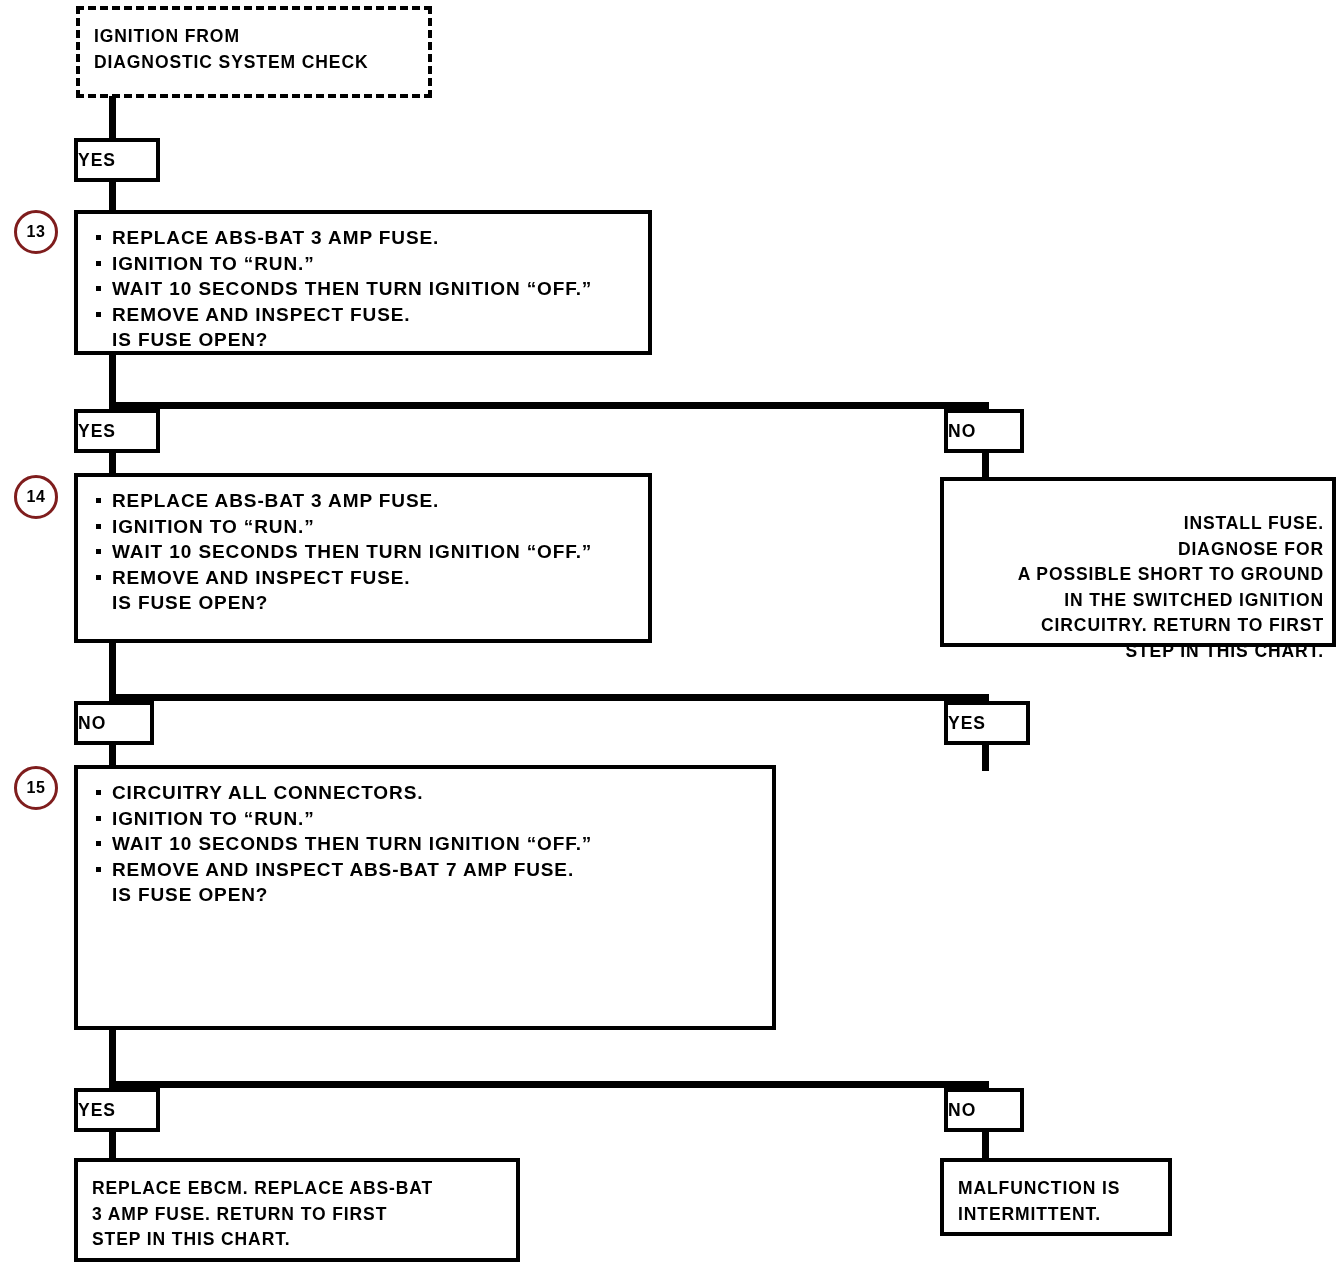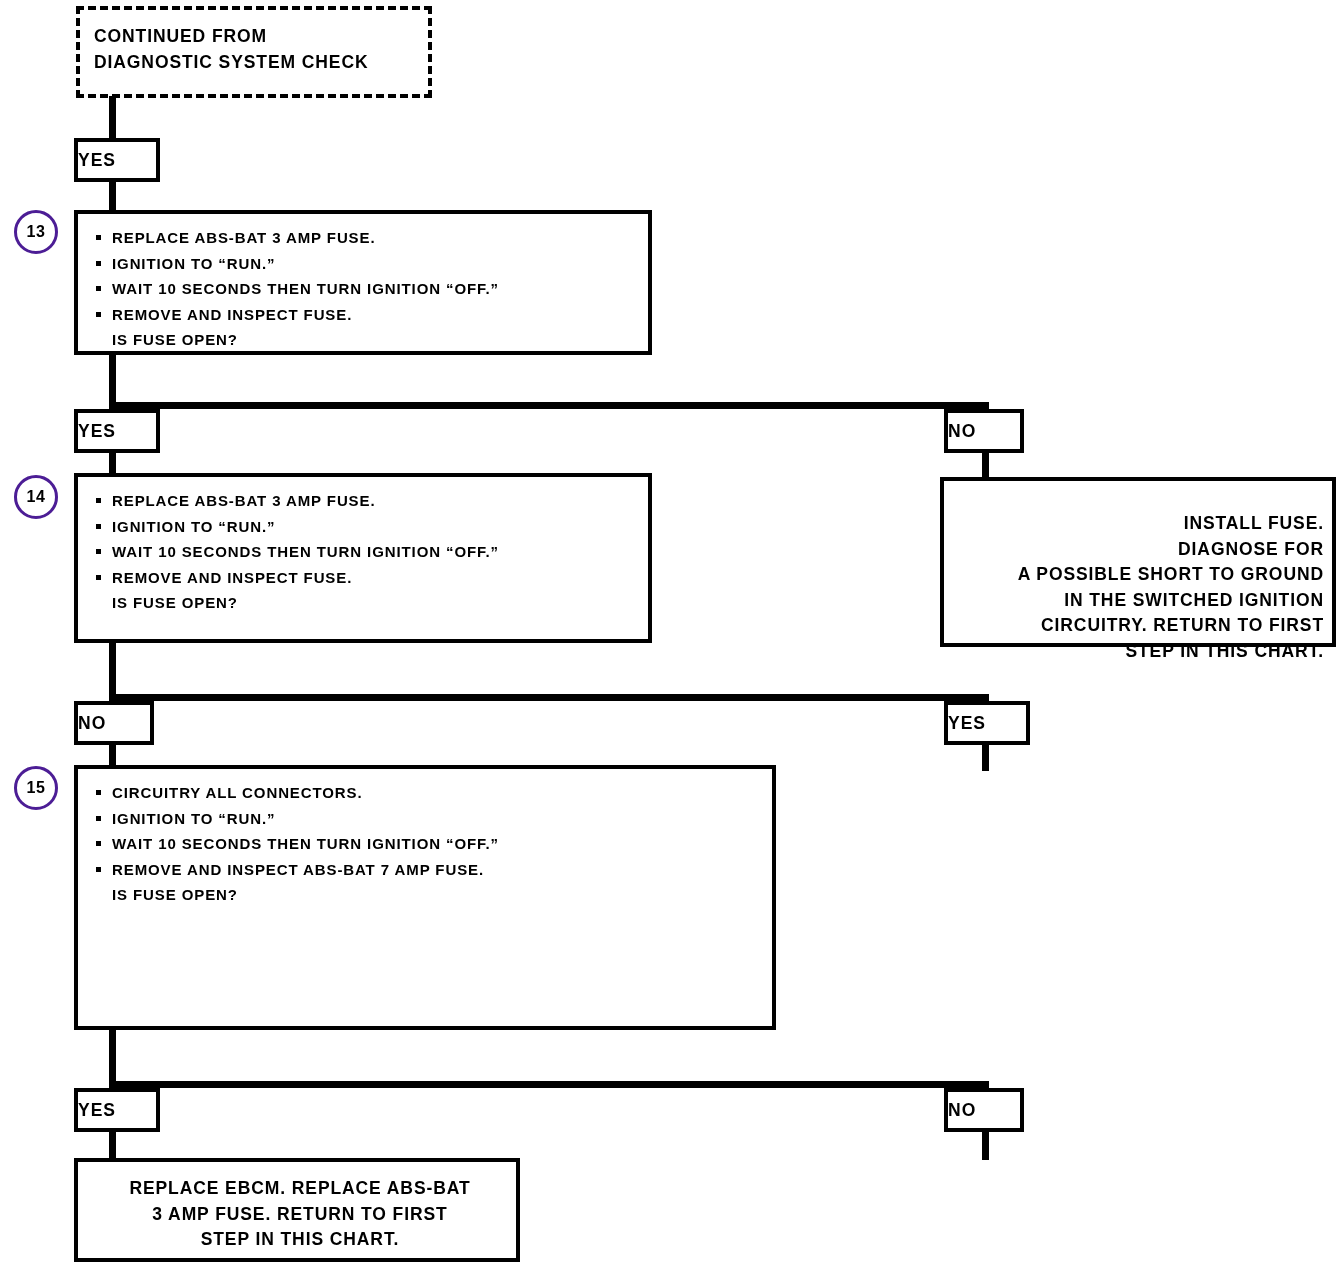--- a/index.html
+++ b/index.html
@@ -52,21 +52,21 @@
     top: 11px;
     margin: 0;
     padding: 0;
     list-style: none;
   }
   .steps li {
     position: relative;
     padding-left: 18px;
     font-family: "Liberation Sans", sans-serif;
     font-weight: bold;
-    font-size: 15px;
+    font-size: 19px;
     line-height: 25.5px;
     letter-spacing: 0.9px;
     color: #000000;
     white-space: pre-line;
   }
   .steps li::before {
     content: "";
     position: absolute;
     left: 2px;
     top: 10px;
@@ -89,21 +89,21 @@
     font-weight: bold;
     font-size: 17.5px;
     letter-spacing: 1px;
     color: #000000;
   }
 
   
   .circle {
     position: absolute;
     box-sizing: border-box;
-    border: 3px solid #4c1d95;
+    border: 3px solid #7f1d1d;
     border-radius: 50%;
     background: #ffffff;
     display: flex;
     align-items: center;
     justify-content: center;
     font-family: "Liberation Sans", sans-serif;
     font-weight: bold;
     font-size: 16px;
     letter-spacing: 0.5px;
     color: #000000;
@@ -120,21 +120,21 @@
     background: #000000;
     height: 7px;
   }
 </style>
 </head>
 <body>
 
 <div id="chart">
 
   <div class="box dashed" style="left:76px; top:6px; width:356px; height:92px;">
-    <div class="box-text" style="top:14px;">CONTINUED FROM
+    <div class="box-text" style="top:14px;">IGNITION FROM
 DIAGNOSTIC SYSTEM CHECK</div>
   </div>
 
   <div class="vline" style="left:109px; top:96px; height:44px;"></div>
 
   <div class="tag" style="left:74px; top:138px; width:86px; height:44px;">
     <span>YES</span>
   </div>
 
   <div class="vline" style="left:109px; top:180px; height:32px;"></div>
@@ -230,19 +230,23 @@
   </div>
 
   <div class="tag" style="left:944px; top:1088px; width:80px; height:44px;">
     <span>NO</span>
   </div>
 
   <div class="vline" style="left:109px; top:1130px; height:30px;"></div>
   <div class="vline" style="left:982px; top:1130px; height:30px;"></div>
 
   <div class="box" style="left:74px; top:1158px; width:446px; height:104px;">
-    <div class="box-text" style="top:14px;text-align:center;">REPLACE EBCM. REPLACE ABS-BAT
+    <div class="box-text" style="top:14px;">REPLACE EBCM. REPLACE ABS-BAT
 3 AMP FUSE. RETURN TO FIRST
 STEP IN THIS CHART.</div>
   </div>
 
+  <div class="box" style="left:940px; top:1158px; width:232px; height:78px;">
+    <div class="box-text" style="top:14px;">MALFUNCTION IS
+INTERMITTENT.</div>
+  </div>
 
 </div>
 
 </body></html>

